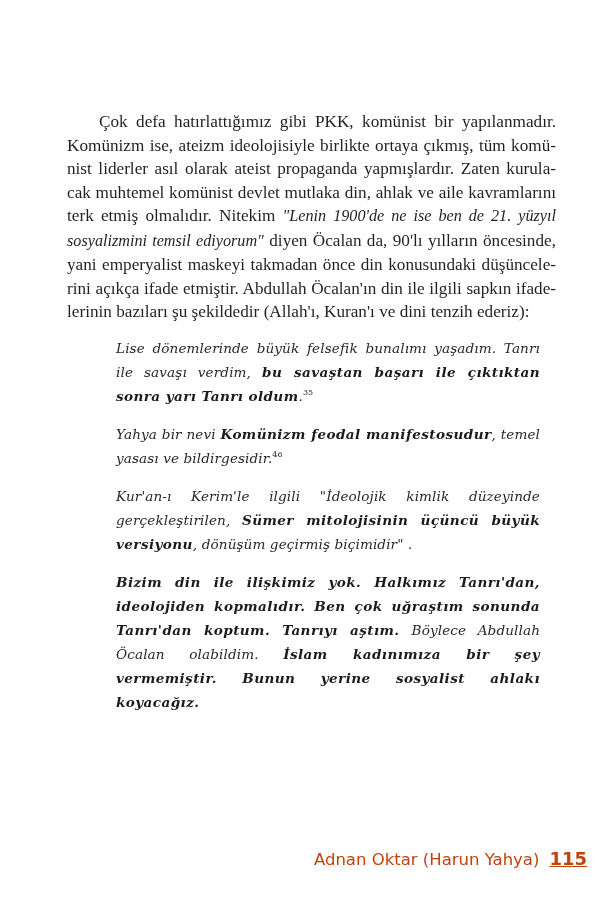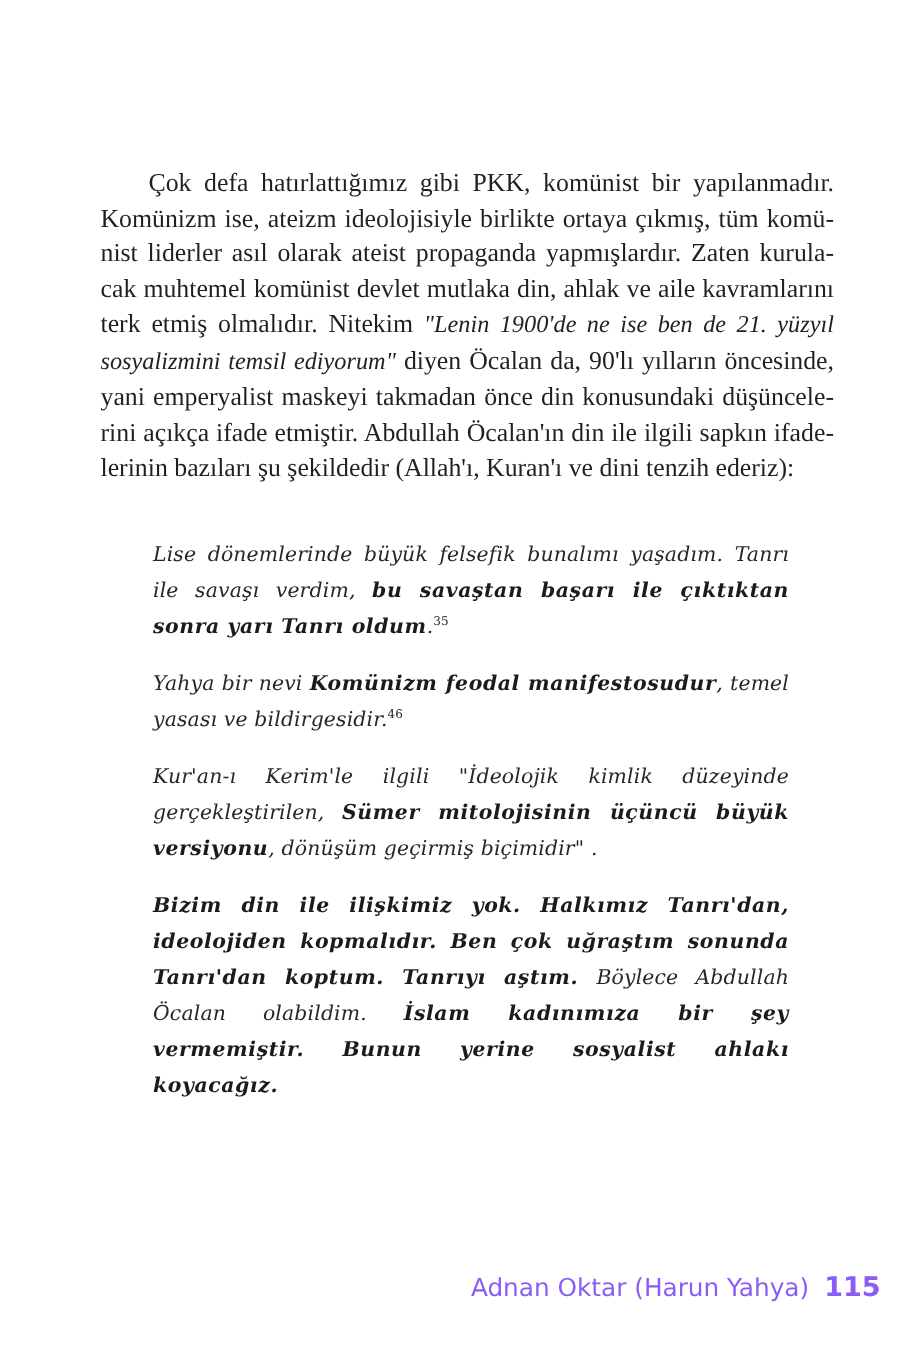--- a/index.html
+++ b/index.html
@@ -33,24 +33,23 @@
     text-align: justify;
     text-indent: 32px;
     hyphens: manual;
   }
   .body-para em {
     font-style: italic;
     font-size: 16.2px;
   }
   .quotes {
     position: absolute;
-    left: 102px;
+    left: 116px;
     top: 336px;
     width: 424px;
-    margin-top: 22px;
   }
   .quote {
     margin: 0 0 14px 0;
     font-family: "DejaVu Serif", "Liberation Serif", serif;
     font-style: italic;
     font-size: 13.6px;
     line-height: 24px;
     text-align: justify;
     color: #2a2627;
     letter-spacing: 0.1px;
@@ -79,20 +78,21 @@
     color: #6b2a1d;
     font-family: "DejaVu Sans", "Liberation Sans", sans-serif;
   }
   .footer-author {
     font-size: 16.5px;
     letter-spacing: 0px;
   }
   .footer-page {
     font-size: 18px;
     font-weight: bold;
+    text-decoration: underline;
   }
 </style>
 </head>
 <body>
 
 <div class="page">
 
   <p class="body-para"><span>Çok defa hatırlattığımız gibi PKK, komünist bir yapılanmadır. Komünizm ise, ateizm ideolojisiyle birlikte ortaya çıkmış, tüm komü­nist liderler asıl olarak ateist propaganda yapmışlardır. Zaten kurula­cak muhtemel komünist devlet mutlaka din, ahlak ve aile kavramları­nı terk etmiş olmalıdır. Nitekim </span><em>"Lenin 1900'de ne ise ben de 21. yüzyıl sosyalizmini temsil ediyorum"</em><span> diyen Öcalan da, 90'lı yılların öncesinde, yani emperyalist maskeyi takmadan önce din konusundaki düşüncele­rini açıkça ifade etmiştir. Abdullah Öcalan'ın din ile ilgili sapkın ifade­lerinin bazıları şu şekildedir (Allah'ı, Kuran'ı ve dini tenzih ederiz):</span></p>
 
   <div class="quotes">
@@ -102,18 +102,18 @@
 
     <p class="quote"><span>Yahya bir nevi </span><b>Komünizm feodal manifestosudur</b><span>, temel yasası ve bildirgesidir.</span><sup>46</sup></p>
 
 
     <p class="quote"><span>Kur'an-ı Kerim'le ilgili "İdeolojik kimlik düzeyinde gerçekleştiri­len, </span><b>Sümer mitolojisinin üçüncü büyük versiyonu</b><span>, dönüşüm geçirmiş biçimidir" .</span></p>
 
     <p class="quote"><b>Bizim din ile ilişkimiz yok. Halkımız Tanrı'dan, ideoloji­den kopmalıdır. Ben çok uğraştım sonunda Tanrı'dan kop­tum. Tanrıyı aştım. </b><span class="plain">Böylece Abdullah Öcalan olabildim. </span><b>İslam kadınımıza bir şey vermemiştir. Bunun yerine sosyalist ahlakı koyacağız.</b></p>
 
   </div>
 
-  <div class="footer" style="color: #8b5cf6;">
+  <div class="footer" style="color: #c2410c;">
     <span class="footer-author">Adnan Oktar (Harun Yahya)</span>
     <span class="footer-page">115</span>
   </div>
 
 </div>
 
 </body></html>

